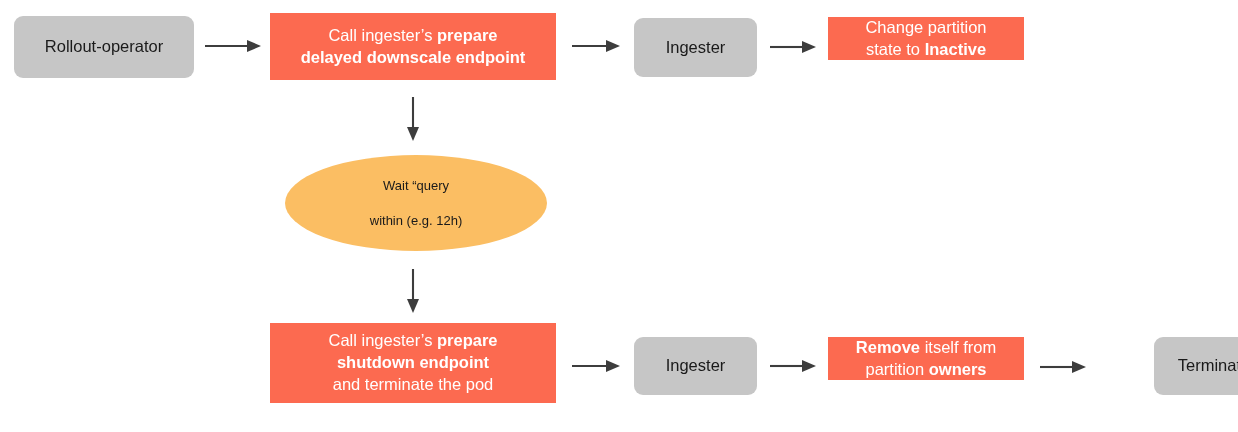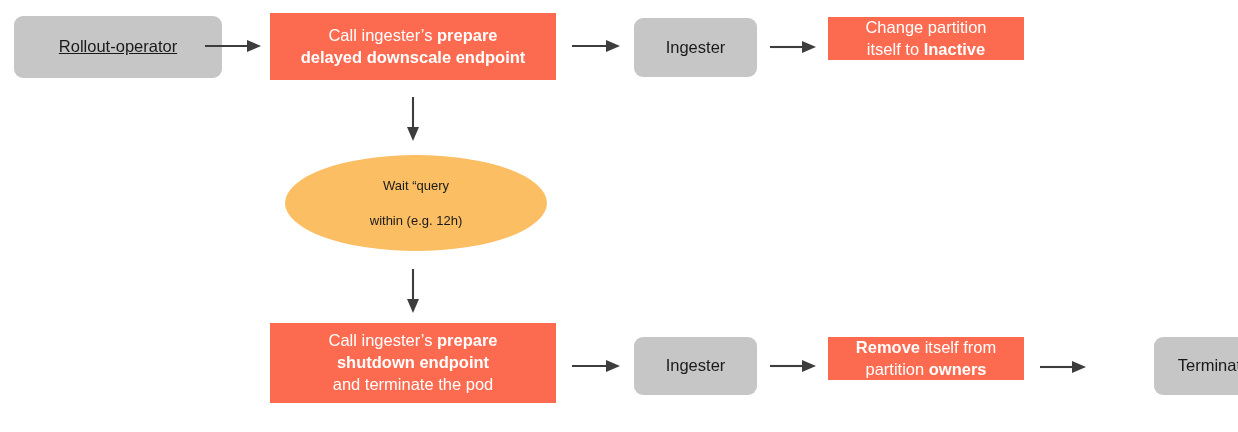--- a/index.html
+++ b/index.html
@@ -59,21 +59,21 @@
     overflow: visible;
   }
   .ln { stroke: #3d3d3d; stroke-width: 2.1; }
   .hd { fill: #3d3d3d; }
 </style>
 </head>
 <body>
 
 <div id="diagram">
 
-  <div class="node node-gray" style="left:14px; top:16px; width:208px; height:62px;text-decoration:underline;">
+  <div class="node node-gray" style="left:14px; top:16px; width:180px; height:62px;">
     <span class="txt">Rollout-operator</span>
   </div>
 
   <div class="arrow" style="left:205px; top:38px; width:58px; height:16px;">
     <svg width="58" height="16" viewBox="0 0 58 16">
       <line class="ln" x1="0" y1="8" x2="42" y2="8"></line>
       <polygon class="hd" points="42,2 56,8 42,14"></polygon>
     </svg>
   </div>
 
@@ -98,21 +98,21 @@
   <div class="arrow" style="left:770px; top:39px; width:48px; height:16px;">
     <svg width="48" height="16" viewBox="0 0 48 16">
       <line class="ln" x1="0" y1="8" x2="32" y2="8"></line>
       <polygon class="hd" points="32,2 46,8 32,14"></polygon>
     </svg>
   </div>
 
   <div class="node node-red" style="left:828px; top:17px; width:196px; height:43px;">
     <span class="txt">
       <span>Change partition</span><br>
-      <span>itself to </span><b>Inactive</b>
+      <span>state to </span><b>Inactive</b>
     </span>
   </div>
 
   <div class="arrow" style="left:405px; top:97px; width:16px; height:46px;">
     <svg width="16" height="46" viewBox="0 0 16 46">
       <line class="ln" x1="8" y1="0" x2="8" y2="30"></line>
       <polygon class="hd" points="2,30 14,30 8,44"></polygon>
     </svg>
   </div>
 

